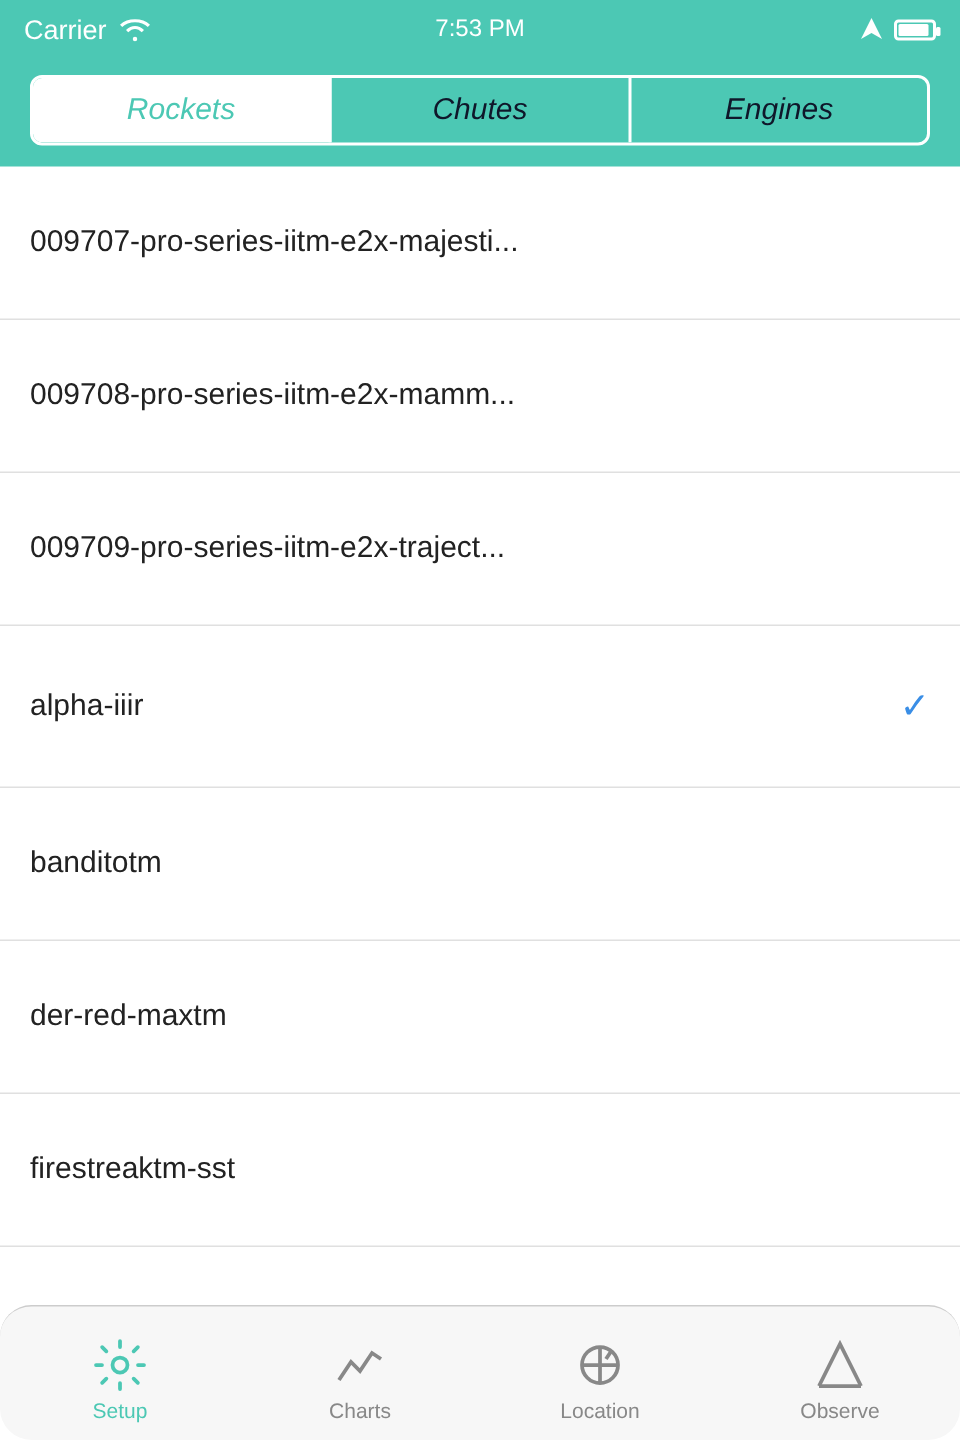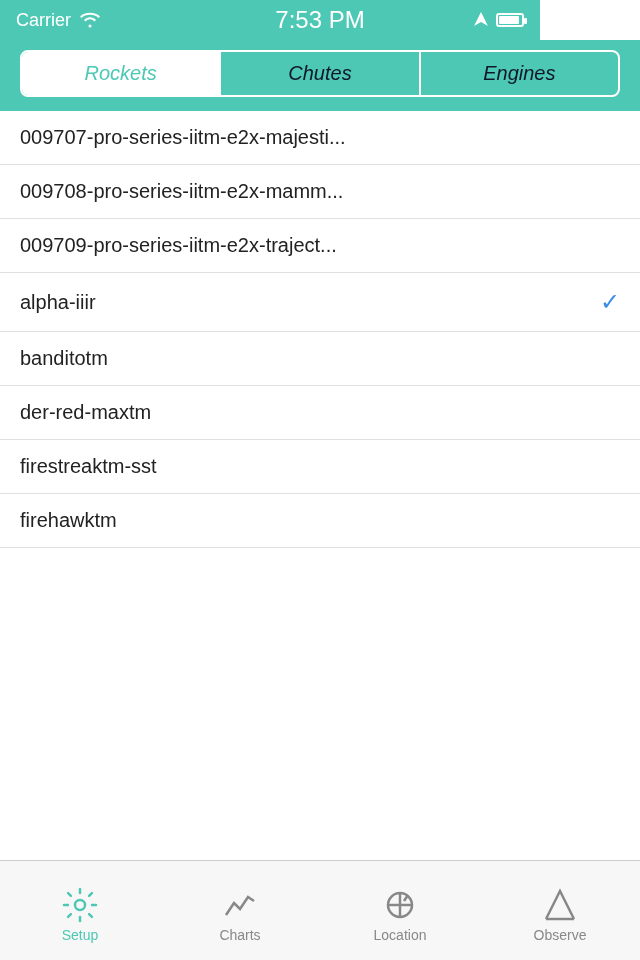--- a/index.html
+++ b/index.html
@@ -7,33 +7,33 @@
     body {
       width: 640px;
       height: 960px;
       font-family: -apple-system, 'Helvetica Neue', Helvetica, Arial, sans-serif;
       background: #fff;
       overflow: hidden;
     }
 
     
     #status-bar {
-      width: 540px;
+      width: 640px;
       height: 40px;
       background: #4CC8B4;
       display: flex;
       align-items: center;
       justify-content: space-between;
       padding: 0 16px;
       color: #fff;
       font-size: 18px;
       font-weight: 500;
     }
     .status-left { display: flex; align-items: center; gap: 8px; }
-    .status-center { position: absolute; left: 50%; transform: translateX(-50%); font-size: 24px; font-weight: 500; }
+    .status-center { position: absolute; left: 50%; transform: translateX(-50%); font-size: 16px; font-weight: 500; }
     .status-right { display: flex; align-items: center; gap: 8px; }
 
     
     #segment-bar {
       background: #4CC8B4;
       padding: 10px 20px 14px 20px;
       display: flex;
       font-style: italic;
     }
     .segment-control {
@@ -62,40 +62,41 @@
     
     #list-container {
       background: #fff;
       overflow-y: auto;
       height: calc(960px - 40px - 78px - 90px);
     }
     .list-item {
       display: flex;
       align-items: center;
       justify-content: space-between;
-      padding: 15px 20px;
+      padding: 39px 20px;
       border-bottom: 1px solid #e0e0e0;
       font-size: 20px;
       color: #222;
       cursor: pointer;
     }
     .list-item .checkmark {
       color: #3A8EE6;
       font-size: 24px;
     }
 
     
     #tab-bar {
       position: absolute;
       bottom: 0;
       width: 640px;
-      height: 100px;
+      height: 90px;
       background: #f7f7f7;
       border-top: 1px solid #ccc;
       display: flex;
+      border-radius: 21px;
     }
     .tab-item {
       flex: 1;
       display: flex;
       flex-direction: column;
       align-items: center;
       justify-content: center;
       gap: 4px;
       cursor: pointer;
       padding-top: 8px;

